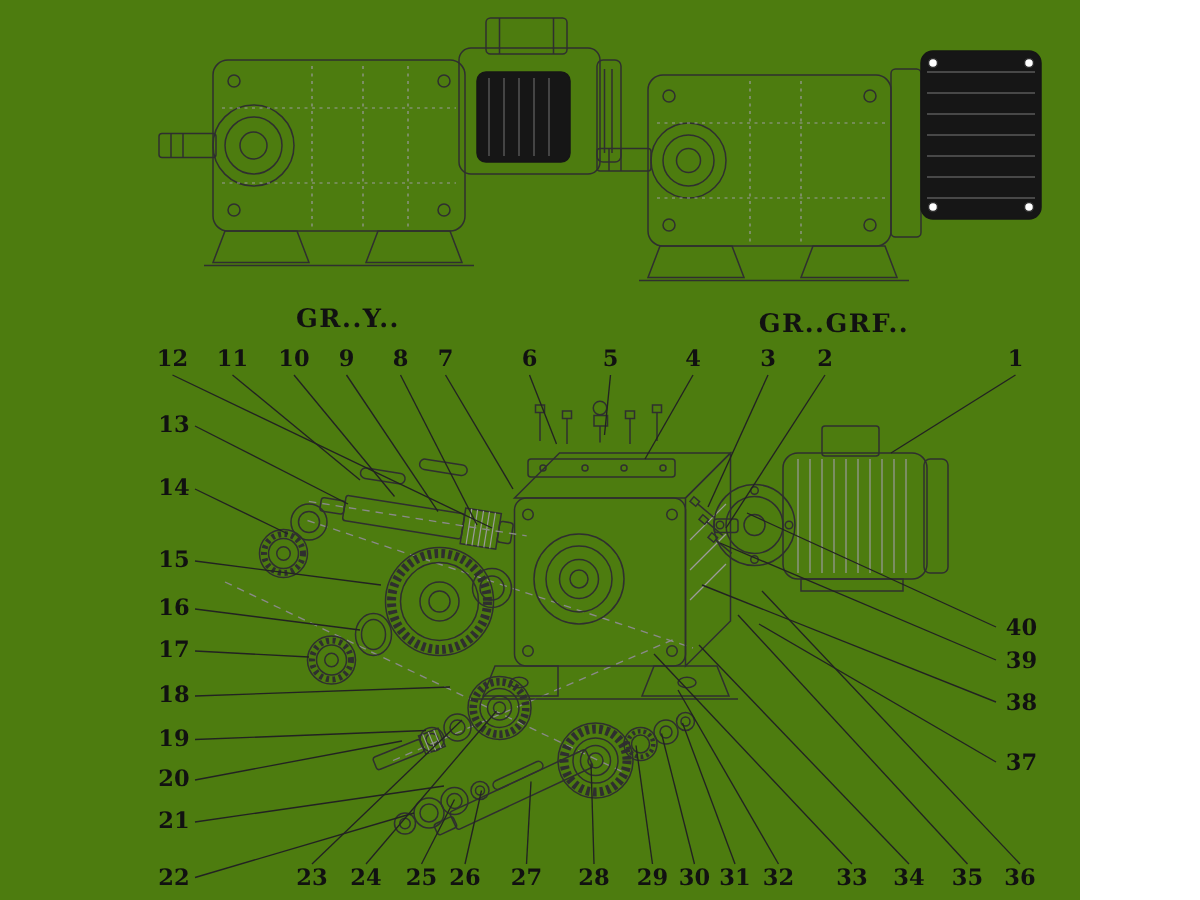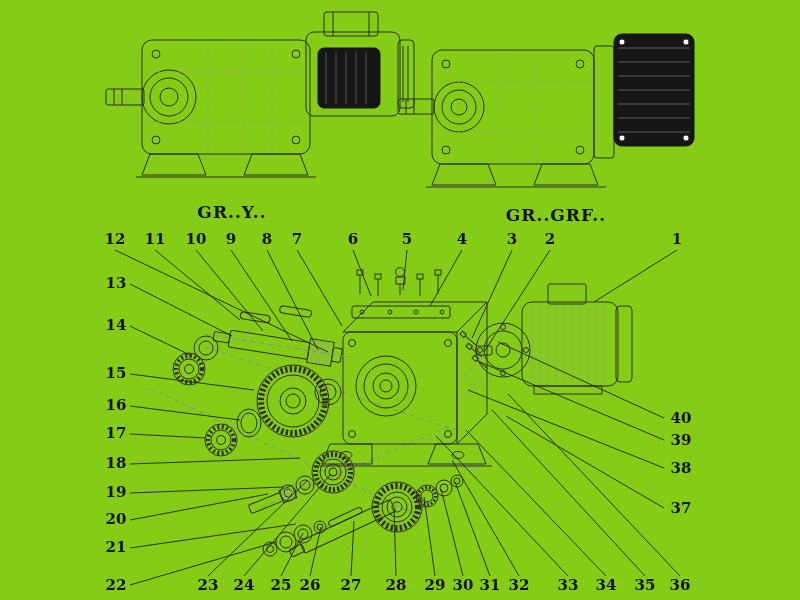--- a/index.html
+++ b/index.html
@@ -1,18 +1,18 @@
 <!DOCTYPE html>
 <html><head>
 <meta charset="utf-8">
 <style>
   html, body { margin: 0; padding: 0; background: #ffffff; }
   .page {
-    width: 800px; height: 600px; position: relative;
-    background: #84cc16; overflow: hidden;
+    width: 720px; height: 600px; position: relative;
+    background: #4d7c0f; overflow: hidden;
     font-family: "DejaVu Serif", serif;
   }
   svg { position: absolute; left: 0; top: 0; }
   .ln   { stroke: #2f2f2f; fill: none; stroke-width: 1; }
   .lt   { stroke: #9b9b9b; fill: none; stroke-width: 0.8; }
   .dash { stroke: #8a8a8a; fill: none; stroke-dasharray: 5 4; stroke-width: 0.9; }
   .dark { fill: #161616; stroke: #161616; }
   .teeth { fill: none; stroke: #2f2f2f; }
   .leader { stroke: #222222; stroke-width: 0.9; fill: none; }
   .callout-num {

